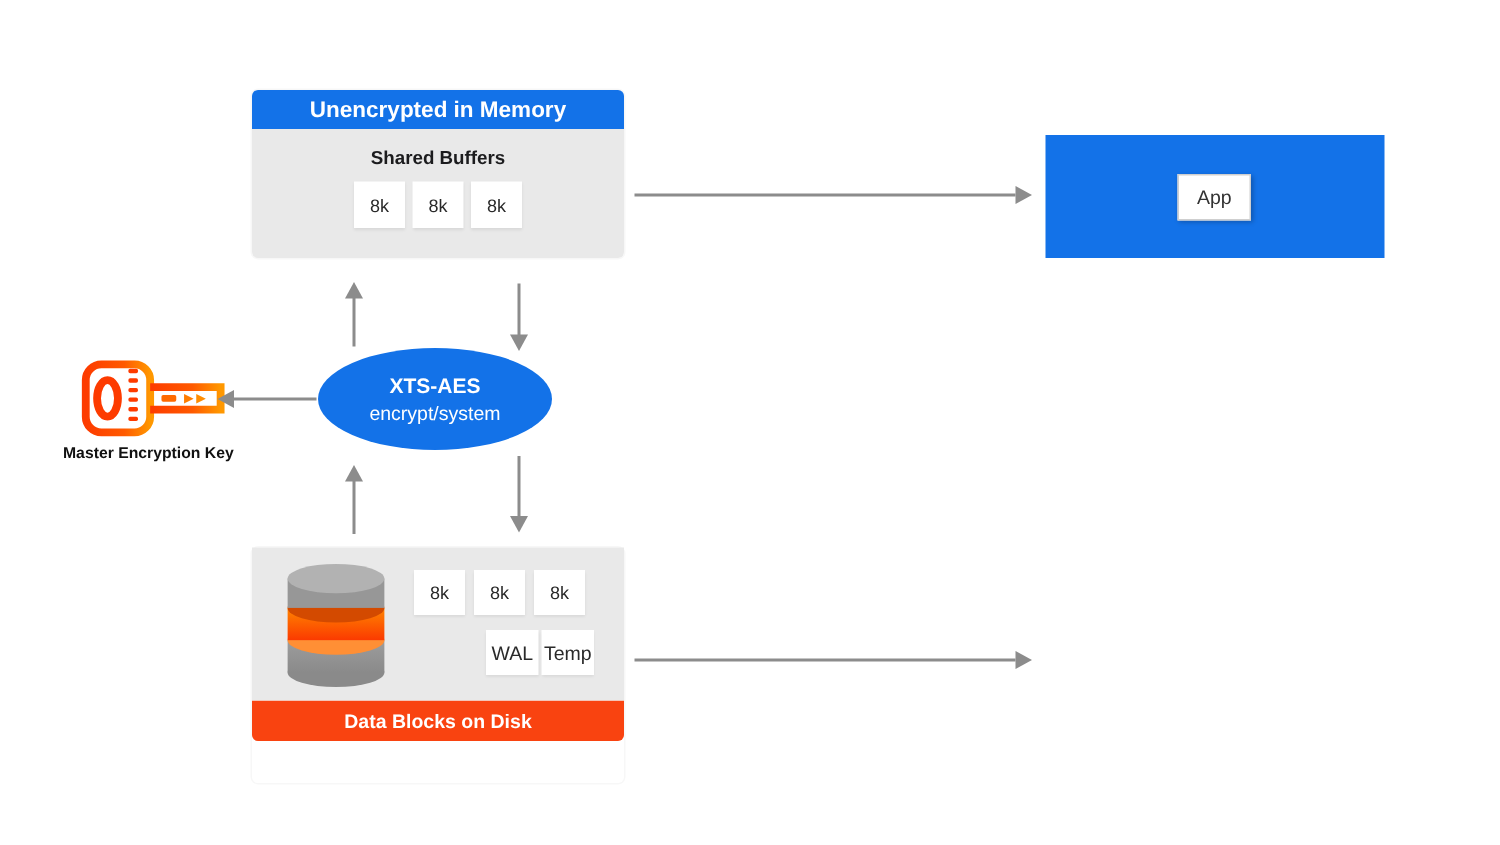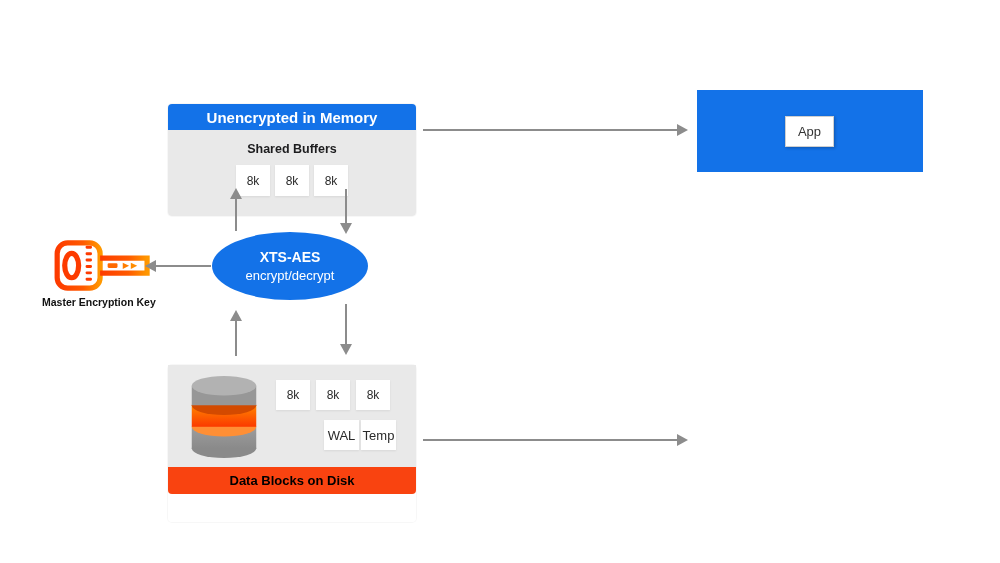--- a/index.html
+++ b/index.html
@@ -17,21 +17,21 @@
     position:relative;width:1000px;height:563px;background:#ffffff;
     font-family:"Liberation Sans", sans-serif;overflow:hidden;
   }
   
   .card{position:absolute;border-radius:4px;box-shadow:0 0 0 1px rgba(0,0,0,0.03);}
   .card-header{
     background:var(--blue);color:#fff;font-weight:bold;text-align:center;
     border-radius:4px 4px 0 0;display:flex;align-items:center;justify-content:center;
   }
   .card-body{background:var(--card-body);position:relative;}
-  .memory-card{left:168px;top:60px;width:248px;height:112px;margin-top:44px;}
+  .memory-card{left:168px;top:60px;width:248px;height:112px;}
   .memory-card .card-header{height:26px;font-size:15px;}
   .memory-card .card-body{height:86px;border-radius:0 0 4px 4px;}
   .subtitle{padding-top:12px;text-align:center;font-size:12.5px;font-weight:bold;color:var(--text-dark);}
   .blocks-row{display:flex;justify-content:center;gap:5px;margin-top:9px;}
   .block{
     width:34px;height:31px;background:#fff;display:flex;align-items:center;justify-content:center;
     font-size:12px;color:#2a2a2a;box-shadow:0 1px 2px rgba(0,0,0,0.08);
   }
   
   .remote-title{position:absolute;left:697px;top:58px;width:226px;text-align:center;
@@ -52,21 +52,21 @@
   .ellipse .l2{font-size:13px;}
   
   .key-wrap{position:absolute;left:42px;top:236px;width:122px;}
   .key-svg{display:block;margin:0 auto;}
   .key-label{margin-top:2px;font-size:10.5px;font-weight:bold;color:#111;white-space:nowrap;}
   
   .disk-card{left:168px;top:365px;width:248px;height:157px;}
   .disk-card .card-header{height:28px;font-size:15px;}
   .disk-card .card-body{height:102px;}
   .disk-card .card-footer{
-    height:27px;background:var(--footer-orange);color:#000000;font-weight:bold;font-size:13px;
+    height:27px;background:var(--footer-orange);color:#ffffff;font-weight:bold;font-size:13px;
     display:flex;align-items:center;justify-content:center;border-radius:0 0 4px 4px;
   }
   .db-icon{position:absolute;left:20px;top:9px;}
   .disk-blocks{position:absolute;left:108px;top:15px;width:120px;}
   .disk-row1{display:flex;gap:6px;}
   .disk-row2{display:flex;gap:2px;margin-top:10px;padding-left:48px;}
   .fblock{
     width:47px;height:30px;background:#fff;display:flex;align-items:center;justify-content:center;
     font-size:13px;color:#2a2a2a;box-shadow:0 1px 2px rgba(0,0,0,0.08);
   }
@@ -110,21 +110,21 @@
     </div>
   </div>
 
   <div class="remote-title">Remote Host</div>
   <div class="remote-box">
     <div class="app-box">App</div>
   </div>
 
   <div class="ellipse">
     <div class="l1">XTS-AES</div>
-    <div class="l2">encrypt/decrypt</div>
+    <div class="l2">encrypt/system</div>
   </div>
 
   <div class="key-wrap">
     <svg class="key-svg" width="100" height="58" viewBox="0 0 172 100">
       <defs>
         <linearGradient id="kg" x1="0" y1="0" x2="1" y2="0">
           <stop offset="0" stop-color="#fd3b00"></stop>
           <stop offset="0.6" stop-color="#ff5a00"></stop>
           <stop offset="1" stop-color="#ff9800"></stop>
         </linearGradient>

